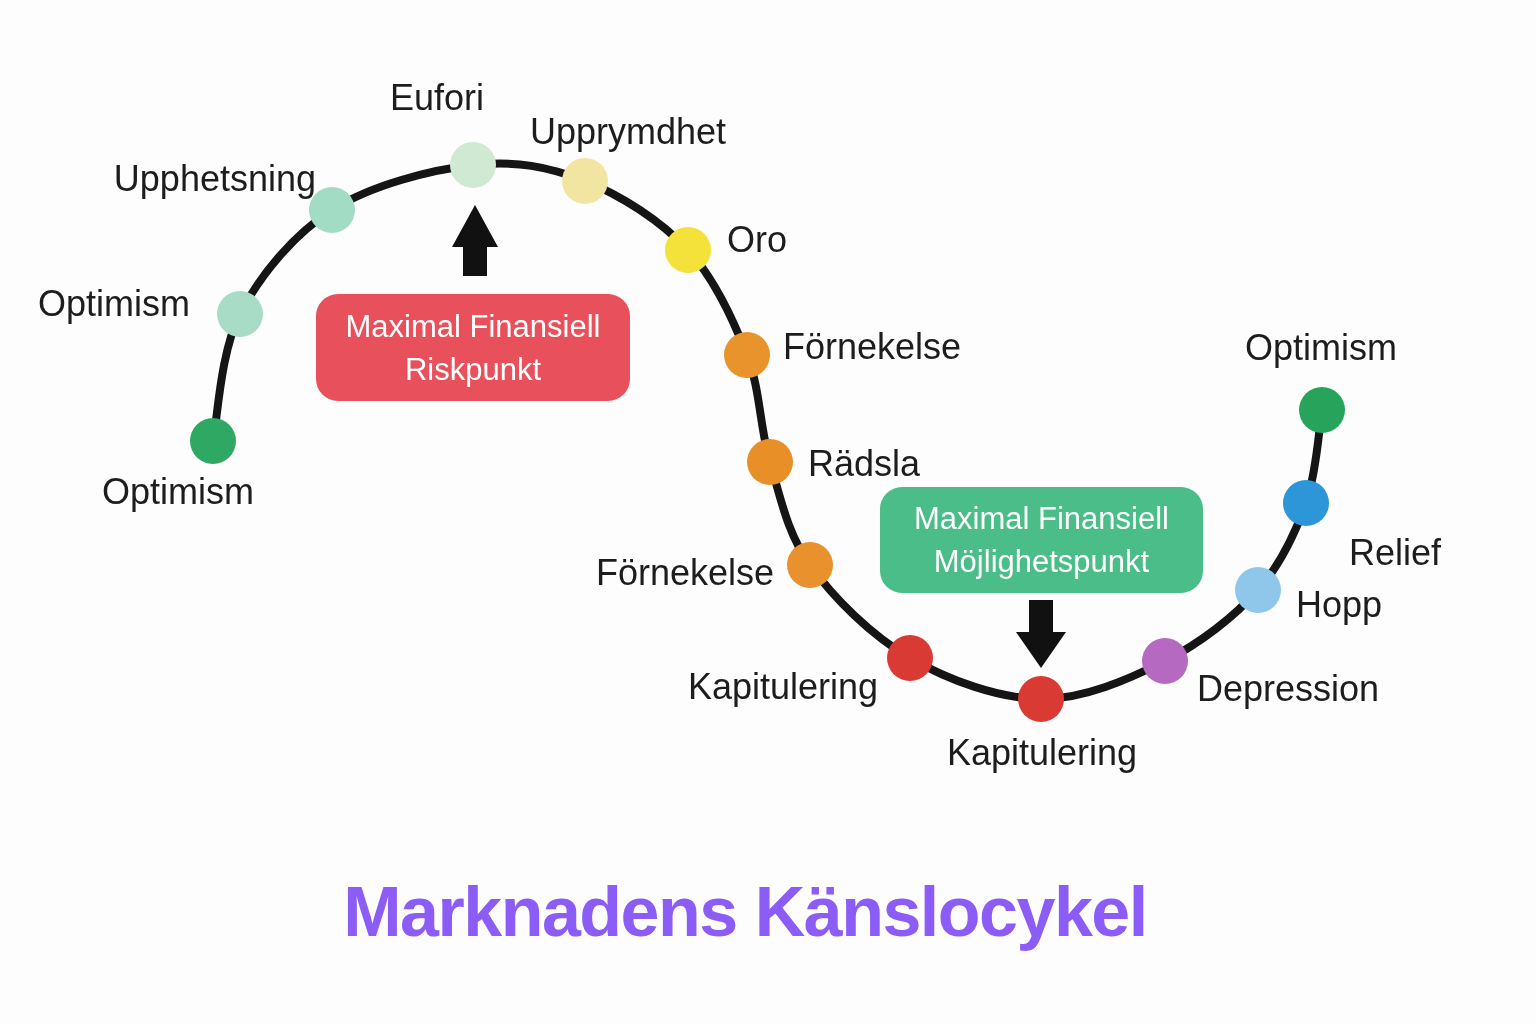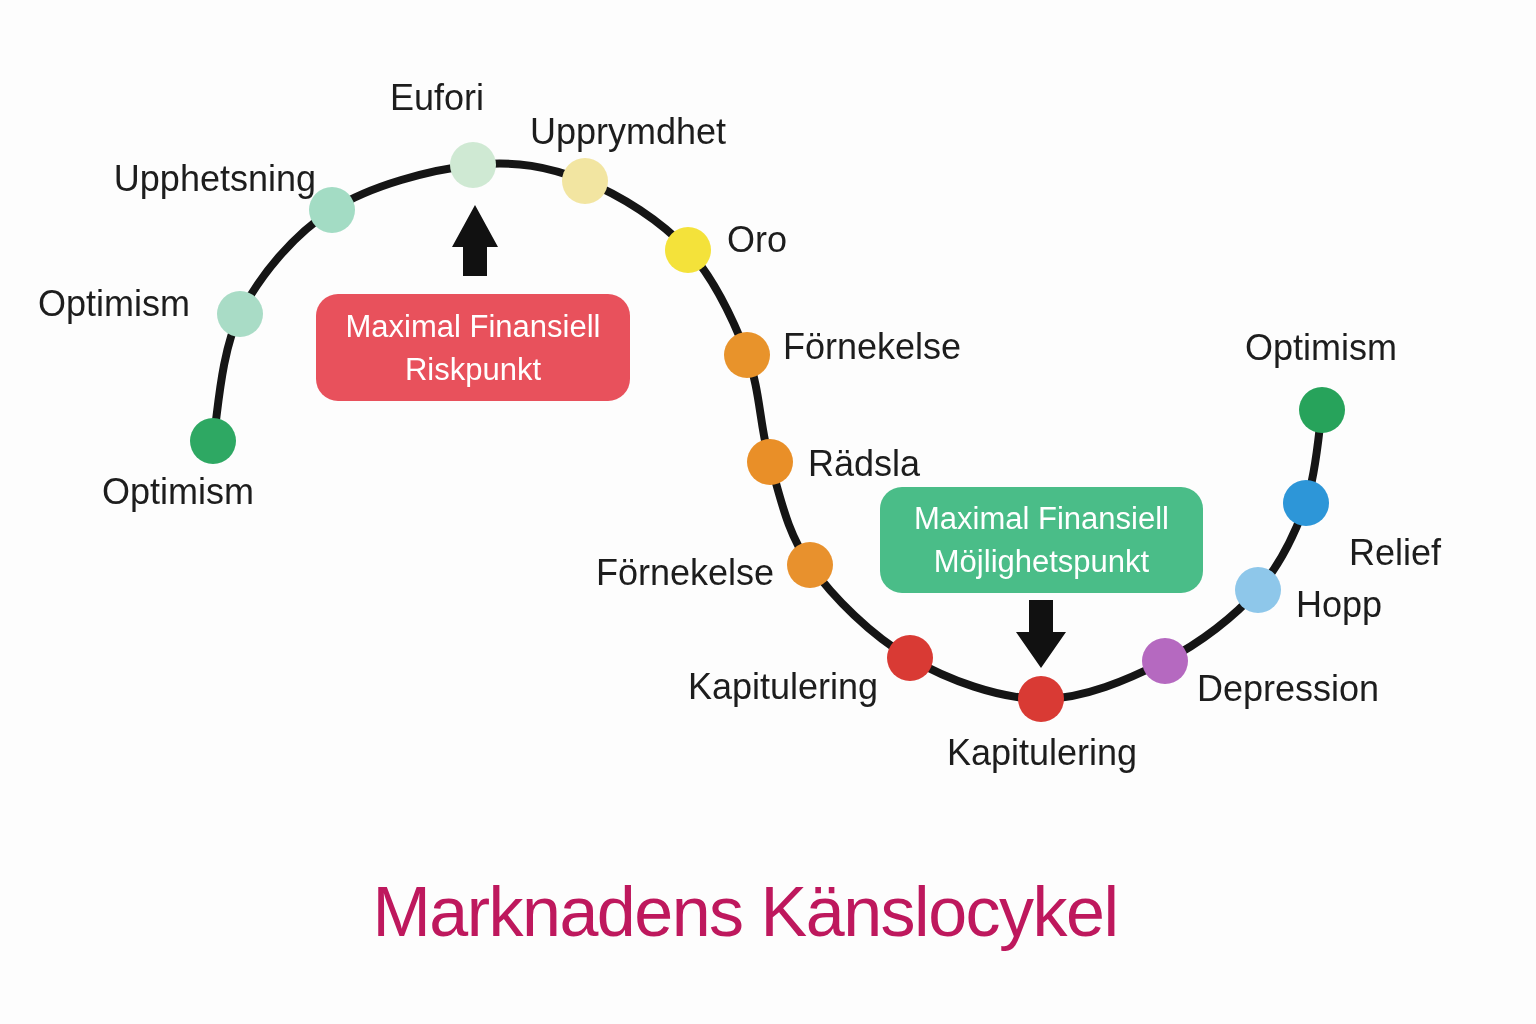--- a/index.html
+++ b/index.html
@@ -97,15 +97,15 @@
   <div class="callout" id="callout-0" style="left: 316px; top: 294px; width: 314px; height: 107px; background: rgb(232, 81, 92); color: rgb(255, 255, 255);">
     <div class="callout-line">Maximal Finansiell</div>
     <div class="callout-line">Riskpunkt</div>
   </div>
 
   <div class="callout" id="callout-1" style="left: 880px; top: 487px; width: 323px; height: 106px; background: rgb(74, 189, 136); color: rgb(255, 255, 255);">
     <div class="callout-line">Maximal Finansiell</div>
     <div class="callout-line">Möjlighetspunkt</div>
   </div>
 
-  <h1 class="title" style="color: #be185d;">Marknadens Känslocykel</h1>
+  <h1 class="title" style="color: #8b5cf6; font-weight: bold;">Marknadens Känslocykel</h1>
 
 </div>
 
 </body></html>

